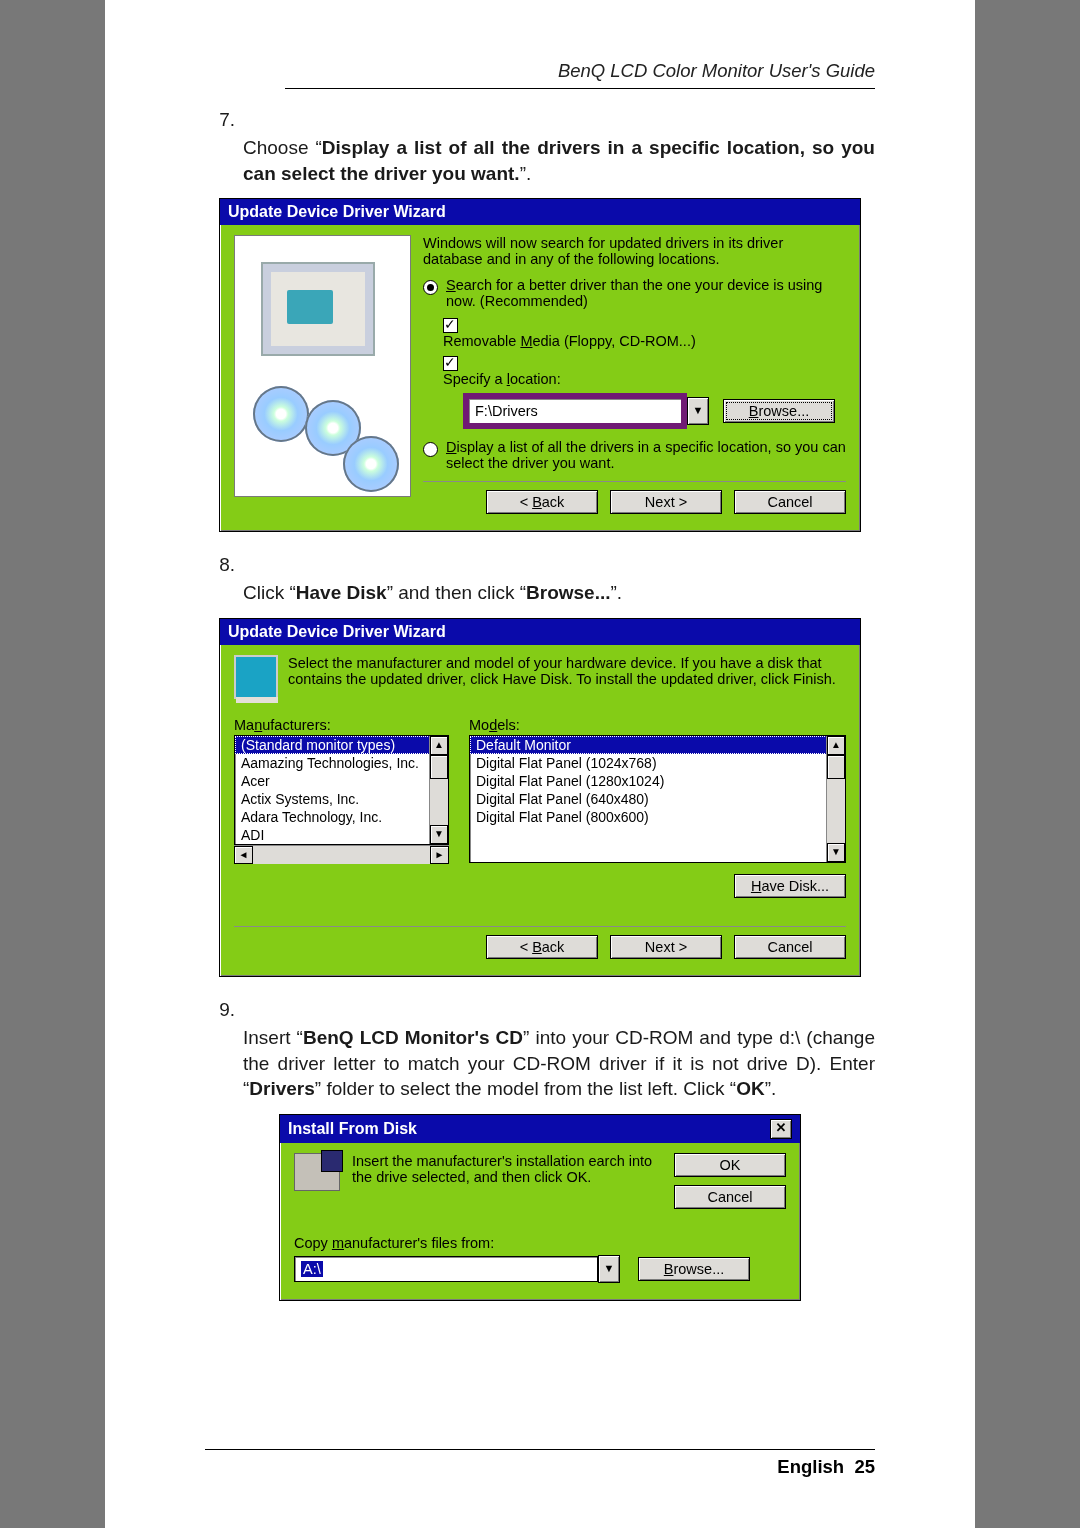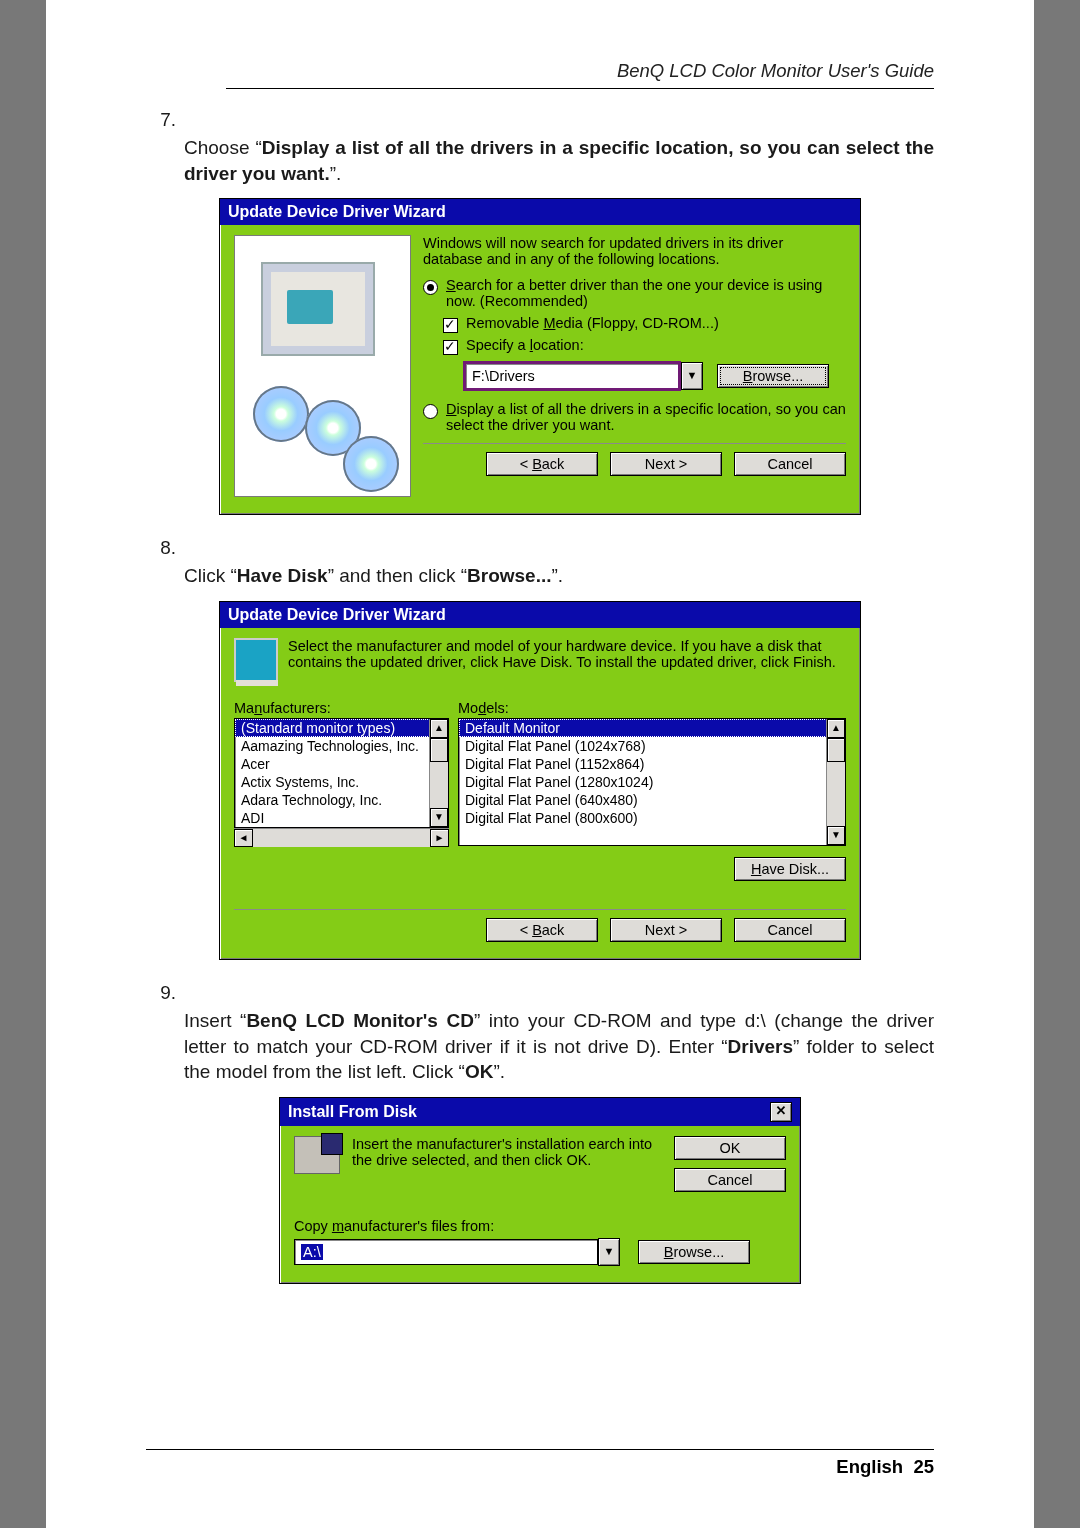--- a/index.html
+++ b/index.html
@@ -3,21 +3,21 @@
 <meta charset="utf-8">
 <style>
   body {
     margin: 0;
     background: #787878;
     font-family: Arial, Helvetica, sans-serif;
     display: flex;
     justify-content: center;
   }
   .page {
-    width: 988px;
+    width: 870px;
     height: 1528px;
     background: #fff;
     position: relative;
     box-sizing: border-box;
     padding: 60px 100px 50px 100px;
   }
   .running-head {
     text-align: right;
     font-style: italic;
     font-size: 18.5px;
@@ -108,50 +108,50 @@
   .dlg1 .art .cd1{left:18px; top:150px;}
   .dlg1 .art .cd2{left:70px; top:164px;}
   .dlg1 .art .cd3{left:108px; top:200px;}
   .dlg1 .right { flex:1; }
   .radio { display:flex; align-items:flex-start; margin:6px 0 6px 0; }
   .radio .dot {
     width:13px;height:13px;border:1px solid #000;border-radius:50%;background:#fff;
     margin:3px 8px 0 0; position:relative; flex:0 0 13px;
   }
   .radio .dot.checked::after{content:"";position:absolute;left:3px;top:3px;width:7px;height:7px;border-radius:50%;background:#000;}
-  .check { display:flex; align-items:flex-start; margin:4px 0 4px 20px; }
+  .check { display:flex; align-items:flex-start; margin:4px 0 4px 20px;flex-direction:column; }
   .check .box {
     width:13px;height:13px;border:1px solid #000;background:#fff;
     margin:3px 8px 0 0; flex:0 0 13px; position:relative;
   }
   .check .box.checked::after{content:"✓";position:absolute;left:0;top:-3px;font-size:14px;}
   .combo {
     display:flex;align-items:center;margin:6px 0 10px 40px;
   }
   .combo .field{
-    background:#fff;border:3px solid #701a75;height:24px;line-height:24px;
+    background:#fff;border:6px solid #701a75;height:24px;line-height:24px;
     padding:0 6px;width:200px;box-shadow:inset 1px 1px 0 #888;
   }
   .combo .drop{
     width:20px;height:26px;border:1px solid #000;background:#dedcd8;
     box-shadow:inset 1px 1px 0 #fff, inset -1px -1px 0 #7a7a7a;
     text-align:center;line-height:24px;font-size:11px;
   }
   .dlg1-btnrow { border-top:1px solid #8a8a8a; margin-top:10px; padding-top:8px; display:flex; justify-content:flex-end; gap:12px;}
   
   
   .dlg2 { width: 640px; }
   .dlg2 .toprow{display:flex;}
   .dlg2 .mini-icon{
     width:40px;height:40px;flex:0 0 40px;margin-right:10px;
     background:linear-gradient(#1aa3c5,#1aa3c5);
     border:2px solid #ccc; position:relative;
   }
   .dlg2 .mini-icon::after{content:"";position:absolute;left:0;bottom:-6px;width:42px;height:6px;background:#e4e0d8;}
-  .dlg2 .lists { display:flex; gap:9px; margin-top:18px; }
+  .dlg2 .lists { display:flex; gap:20px; margin-top:18px; }
   .dlg2 .col { display:flex; flex-direction:column; }
   .dlg2 .col.manu{width:215px;}
   .dlg2 .col.mod{flex:1;}
   .listlabel{margin-bottom:2px;}
   .listbox {
     background:#fff;border:1px solid #000; box-shadow:inset 1px 1px 0 #888;
     height:126px; overflow:hidden; position:relative; font-size:14px;
   }
   .listbox .row{padding:1px 6px;white-space:nowrap;}
   .listbox .row.sel{background:#0a0aaa;color:#fff; outline:1px dotted #fff; outline-offset:-1px;}
@@ -294,21 +294,20 @@
             <div class="track"></div>
             <div class="sbtn">►</div>
           </div>
         </div>
         <div class="col mod">
           <div class="listlabel">Mo<span class="u">d</span>els:</div>
           <div class="listbox">
             <div id="model-rows">
                 <div class="row sel">Default Monitor</div>
                 <div class="row">Digital Flat Panel (1024x768)</div>
-                <div class="row">Digital Flat Panel (1152x864)</div>
                 <div class="row">Digital Flat Panel (1280x1024)</div>
                 <div class="row">Digital Flat Panel (640x480)</div>
                 <div class="row">Digital Flat Panel (800x600)</div>
               </div>
             <div class="scroll-v">
               <div class="sbtn">▲</div>
               <div class="thumb"></div>
               <div style="position:absolute;bottom:0;left:0;right:0;">
                   <div class="sbtn">▼</div>
                 </div>

